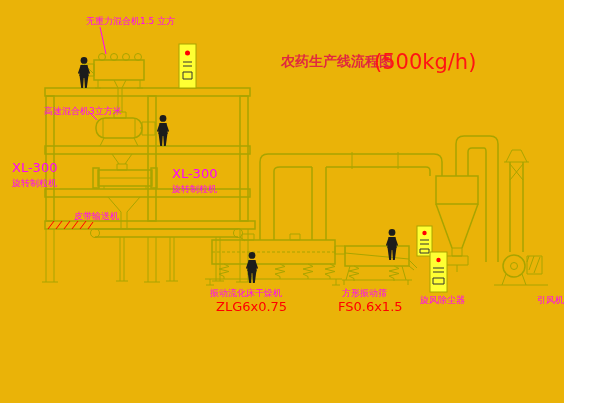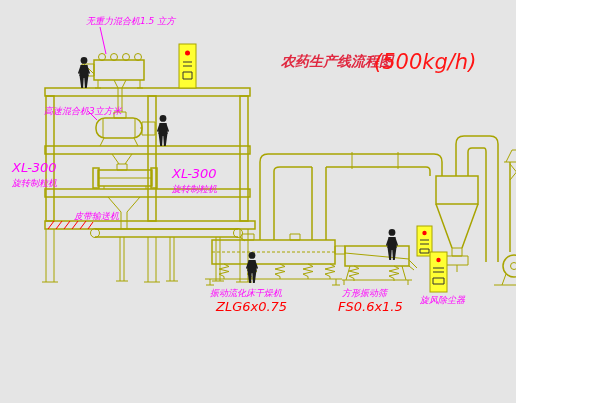--- a/index.html
+++ b/index.html
@@ -1,17 +1,17 @@
 <!DOCTYPE html>
 <html><head>
 <meta charset="utf-8">
 <style>
   html,body{margin:0;padding:0;background:#ffffff;}
   body{font-family:"DejaVu Sans",sans-serif;}
-  .stage{position:relative;width:516px;height:403px;background:#e5e5e5;overflow:hidden;font-style:italic;}
+  .stage{position:relative;width:564px;height:403px;background:#eab308;overflow:hidden;}
   svg{position:absolute;left:0;top:0;}
   svg text{font-family:"DejaVu Sans",sans-serif;}
   .olive{stroke:#a8a400;fill:none;stroke-width:1.5;}
   .olive-thin{stroke:#a8a400;fill:none;stroke-width:1;}
   .redline{stroke:#ff0000;fill:none;stroke-width:1;}
   .magline{stroke:#ff00ff;fill:none;stroke-width:1;}
   .panel{fill:#ffff33;stroke:#a8a400;stroke-width:1;}
   .dark{stroke:#333333;fill:none;stroke-width:1;}
   .lbl-m{fill:#ff00ff;font-size:9px;}
   .lbl-m-big{fill:#ff00ff;font-size:13px;}

